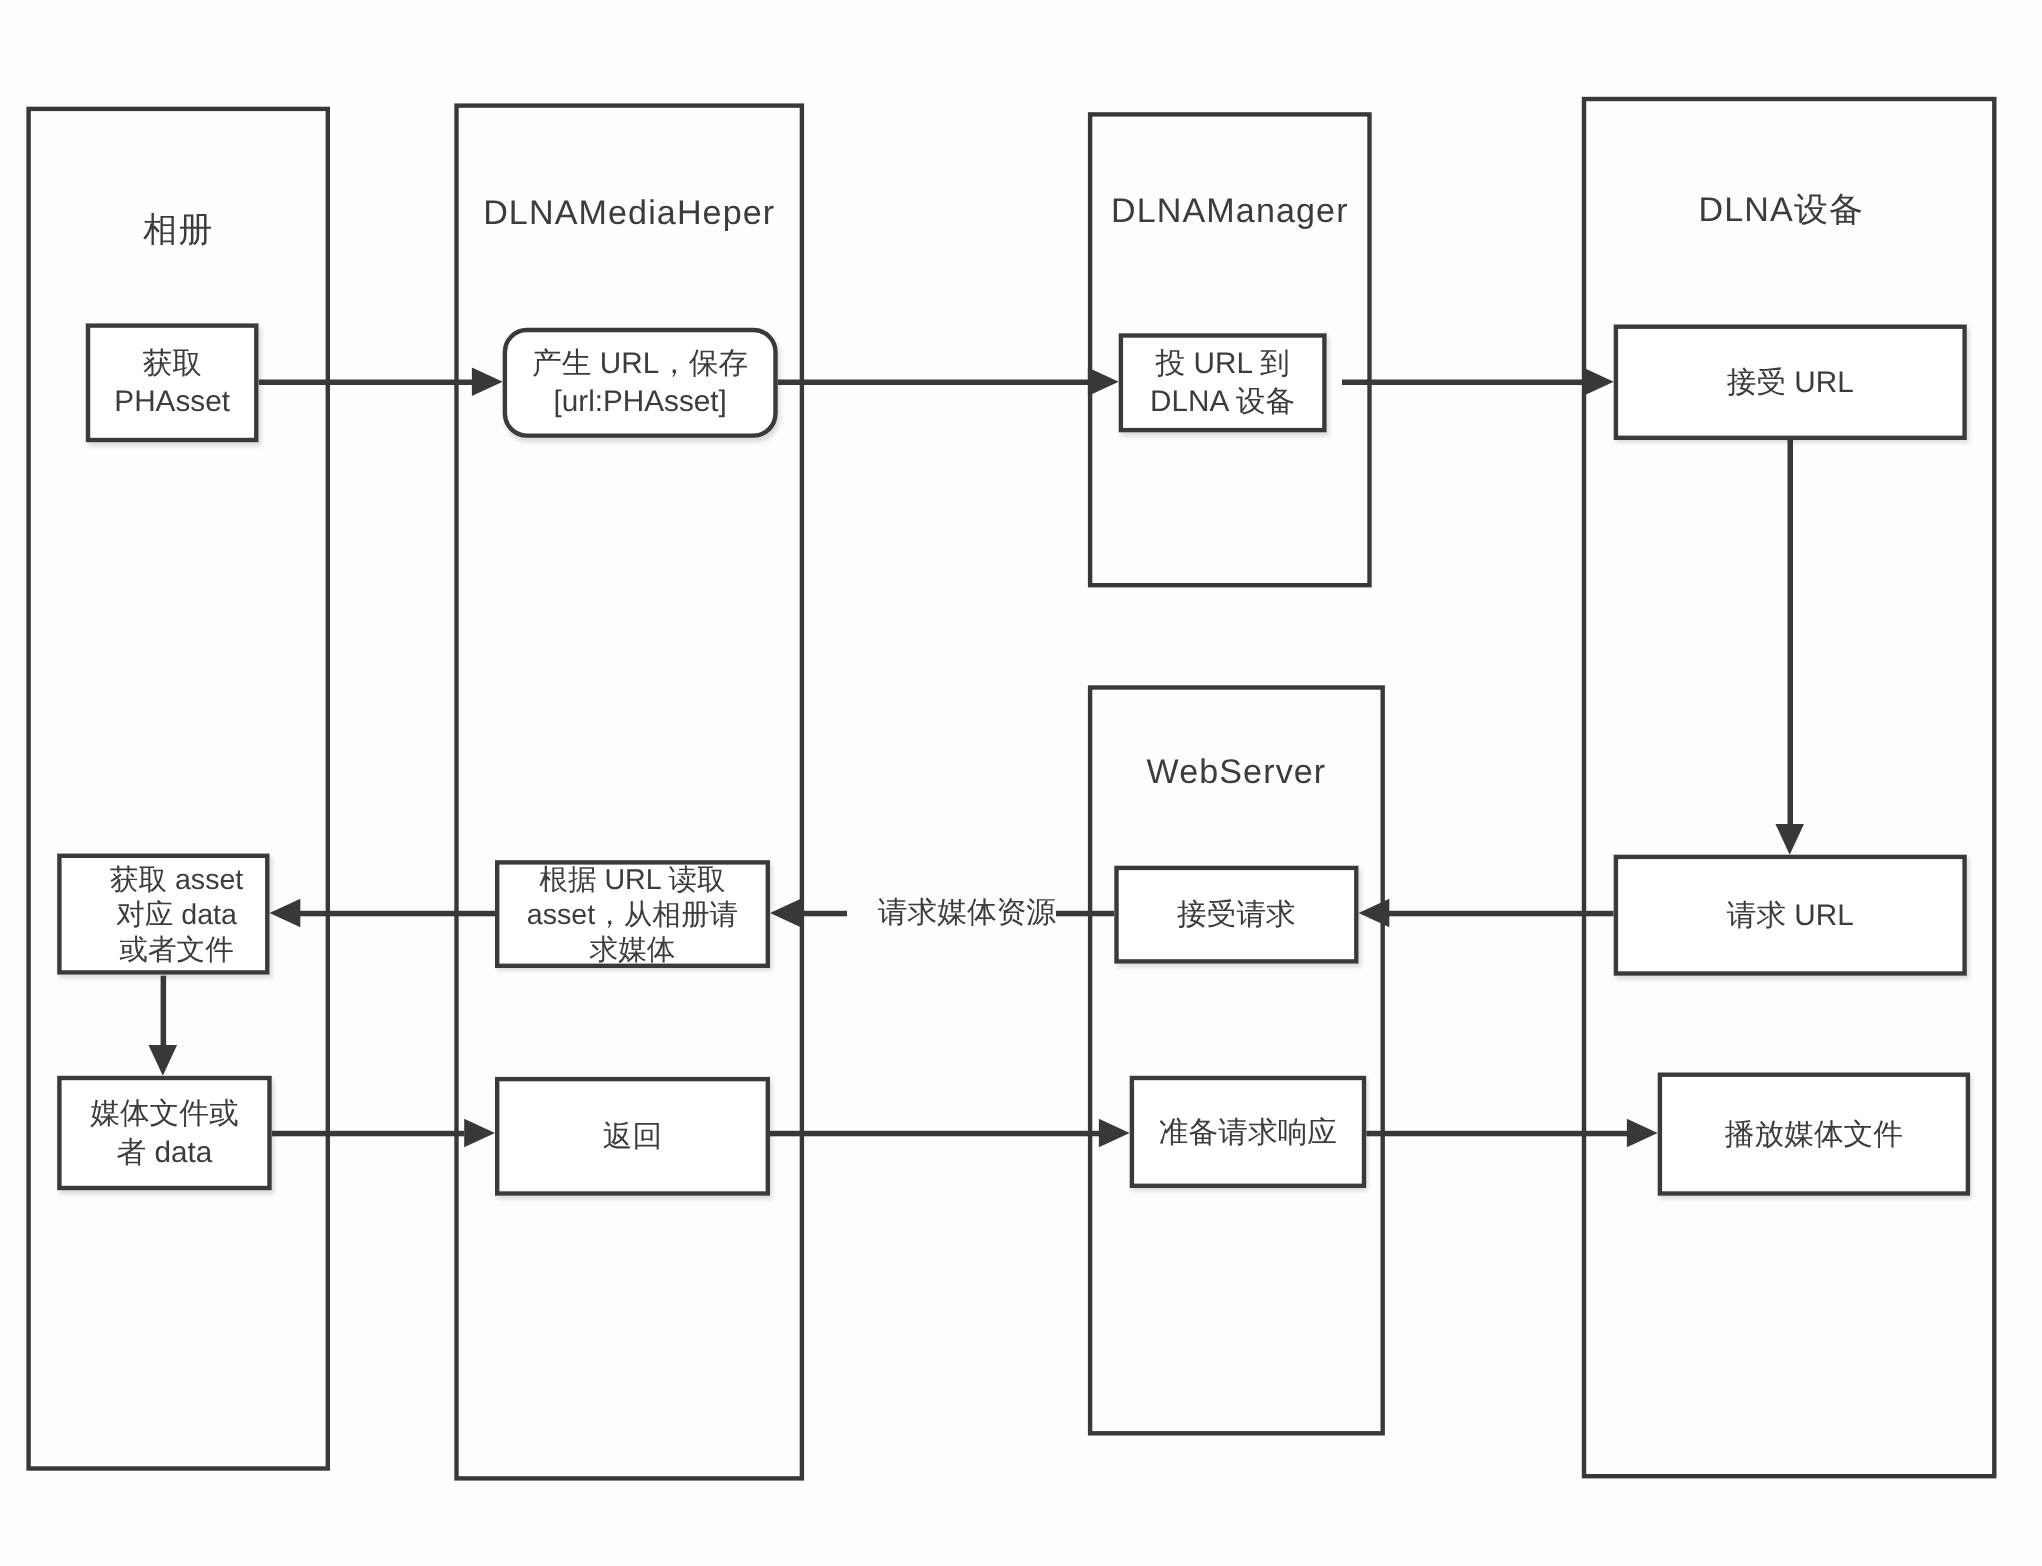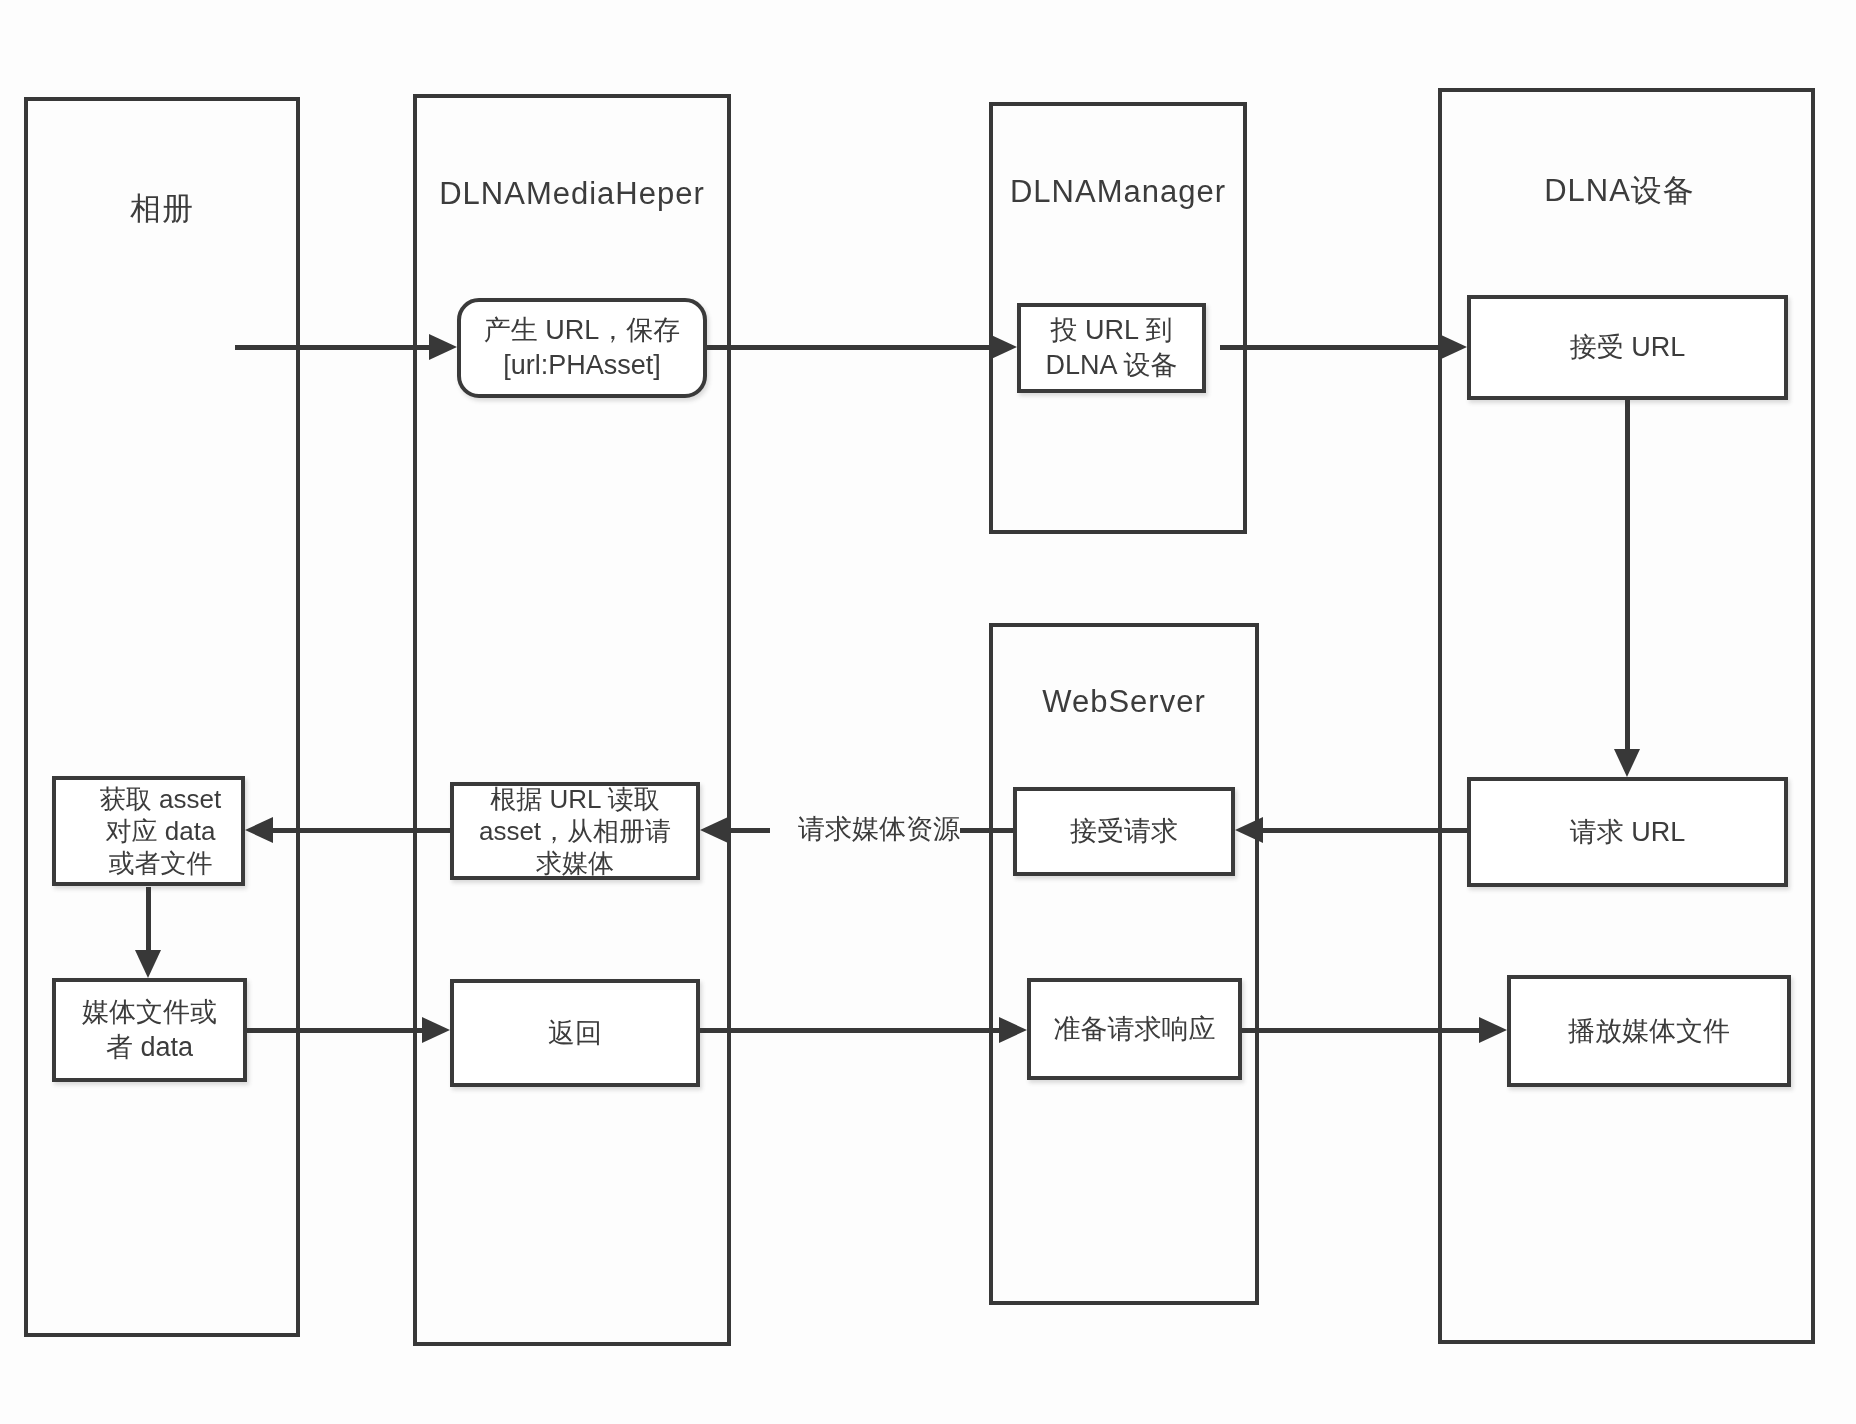--- a/index.html
+++ b/index.html
@@ -103,20 +103,22 @@
   <div class="lane" style="left:989px; top:102px; width:258px; height:432px;"></div>
   <div class="lane" style="left:989px; top:623px; width:270px; height:682px;"></div>
   <div class="lane" style="left:1438px; top:88px; width:377px; height:1256px;"></div>
 
   <div class="lane-title" style="left:24px; top:188px; width:276px;">相册</div>
   <div class="lane-title" style="left:413px; top:176px; width:318px;">DLNAMediaHeper</div>
   <div class="lane-title" style="left:989px; top:174px; width:258px;">DLNAManager</div>
   <div class="lane-title" style="left:989px; top:684px; width:270px;">WebServer</div>
   <div class="lane-title" style="left:1438px; top:170px; width:363px;">DLNA设备</div>
 
+  <div class="node" style="left:78px; top:294px; width:157px; height:108px;">获取
+PHAsset</div>
   <div class="node" style="left:457px; top:298px; width:250px; height:100px;border-radius:22px;">产生 URL，保存
 [url:PHAsset]</div>
   <div class="node" style="left:1017px; top:303px; width:189px; height:90px;">投 URL 到
 DLNA 设备</div>
   <div class="node" style="left:1467px; top:295px; width:321px; height:105px;">接受 URL</div>
 
   <div class="node small-text" style="left:52px; top:776px; width:193px; height:110px;padding-left:24px;">获取 asset
 对应 data
 或者文件</div>
   <div class="node small-text" style="left:450px; top:782px; width:250px; height:98px;">根据 URL 读取

